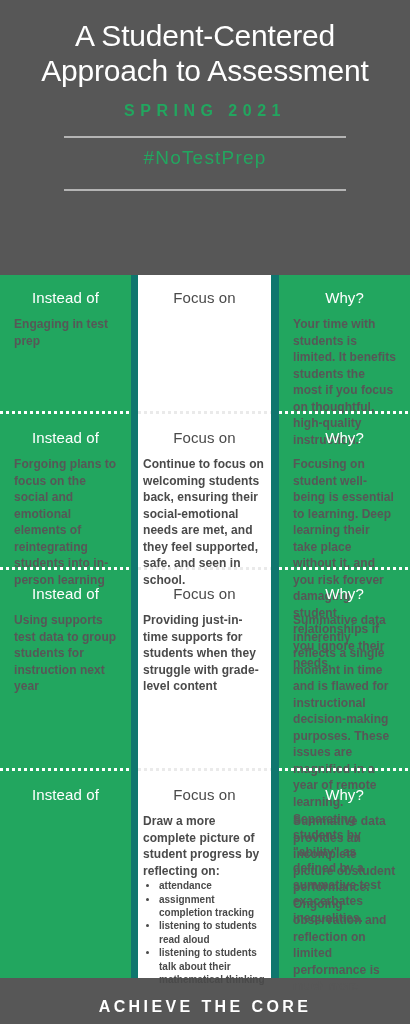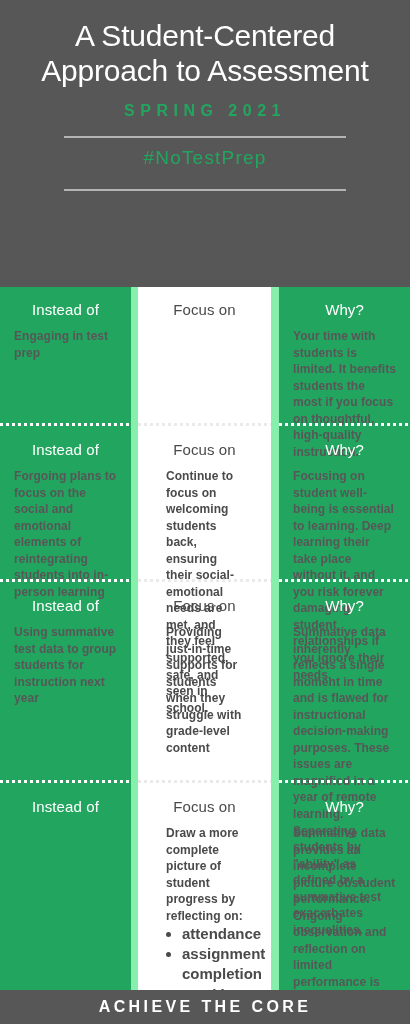--- a/index.html
+++ b/index.html
@@ -52,37 +52,37 @@
     font-size:19px;
     font-weight:400;
     letter-spacing:1.2px;
     text-align:center;
     margin-top:9px;
     margin-bottom:8px;
   }
 
   
   .grid {
-    position:absolute; left:0; top:287px; width:410px; height:703px;
-    background:#86efac;
+    position:absolute; left:0; top:275px; width:410px; height:703px;
+    background:#0f766e;
   }
   .col {
     position:absolute;
     top:0; bottom:0;
   }
   .col-a { left:0px;   width:131px; background:#22a65f; }
   .col-b { left:138px; width:133px; background:#ffffff; }
   .col-c { left:279px; width:131px; background:#22a65f; }
 
   .cell {
     position:absolute;
     left:0; right:0;
     padding:0 14px;
   }
-  .col-b .cell { padding:0 28px; }
+  .col-b .cell { padding:0 5px; }
 
   .cell-head {
     text-align:center;
     font-size:15px;
     font-weight:400;
     padding-top:14px;
     padding-bottom:10px;
     letter-spacing:0.1px;
   }
   .col-a .cell-head, .col-c .cell-head { color:#ffffff; }
@@ -96,26 +96,25 @@
   }
   .col-a .cell-body, .col-c .cell-body { color:#575757; }
   .col-b .cell-body { color:#4a4a4a; }
 
   .bullets {
     margin:0;
     padding-left:16px;
     list-style:disc;
   }
   .bullets li {
-    font-size:15px;
+    font-size:10px;
     line-height:1.34;
     font-weight:700;
     color:#4a4a4a;
     margin-bottom:0px;
-    text-align:right;
   }
 
   
   .dots {
     position:absolute;
     left:0; right:0;
     height:3px;
     pointer-events:none;
   }
   .col-a .dots, .col-c .dots {
@@ -161,21 +160,21 @@
         <div class="cell-body">Engaging in test prep</div>
       </div>
       <div class="dots" style="top:136px;"></div>
       <div class="cell" style="top:140px;">
         <div class="cell-head">Instead of</div>
         <div class="cell-body">Forgoing plans to focus on the social and emotional elements of reintegrating students into in-person learning</div>
       </div>
       <div class="dots" style="top:292px;"></div>
       <div class="cell" style="top:296px;">
         <div class="cell-head">Instead of</div>
-        <div class="cell-body">Using summative test data to group students for instruction next year</div>
+        <div class="cell-body">Using supports test data to group students for instruction next year</div>
       </div>
       <div class="dots" style="top:493px;"></div>
       <div class="cell" style="top:497px;">
         <div class="cell-head">Instead of</div>
       </div>
     </div>
 
     <div class="col col-b">
       <div class="cell" style="top:0px;">
         <div class="cell-head">Focus on</div>

